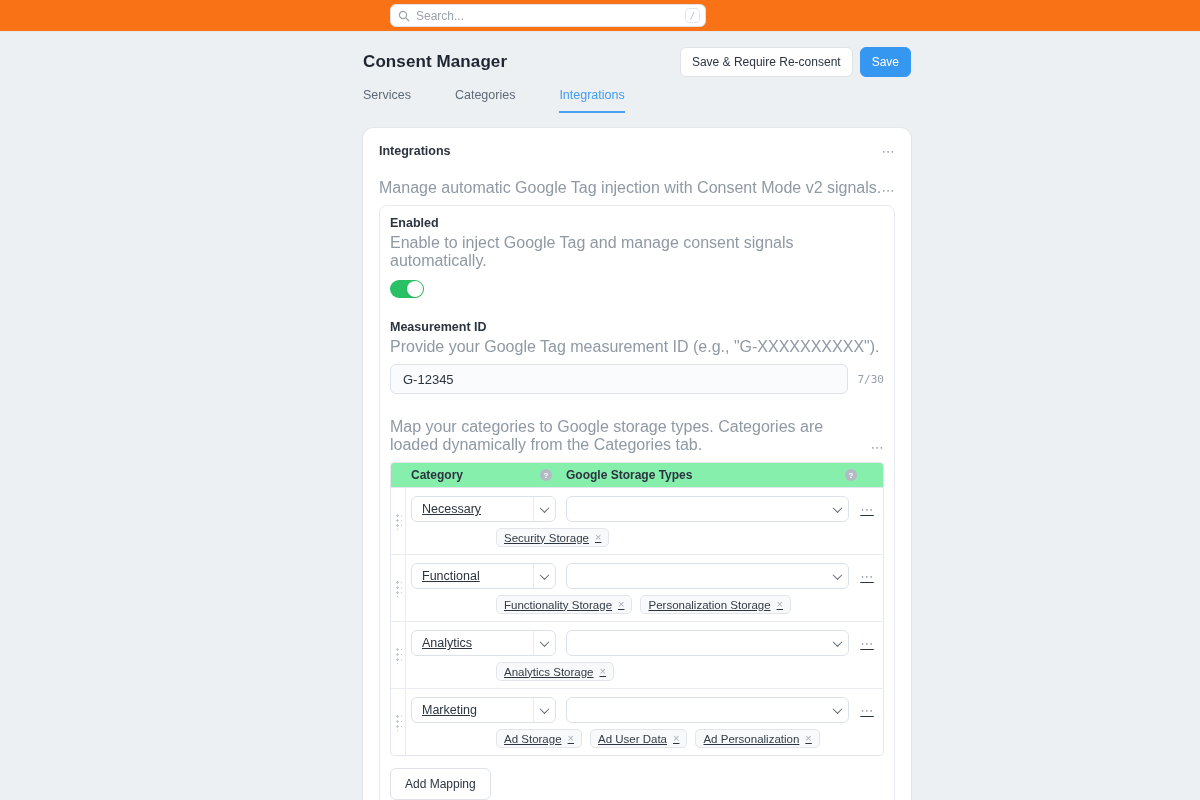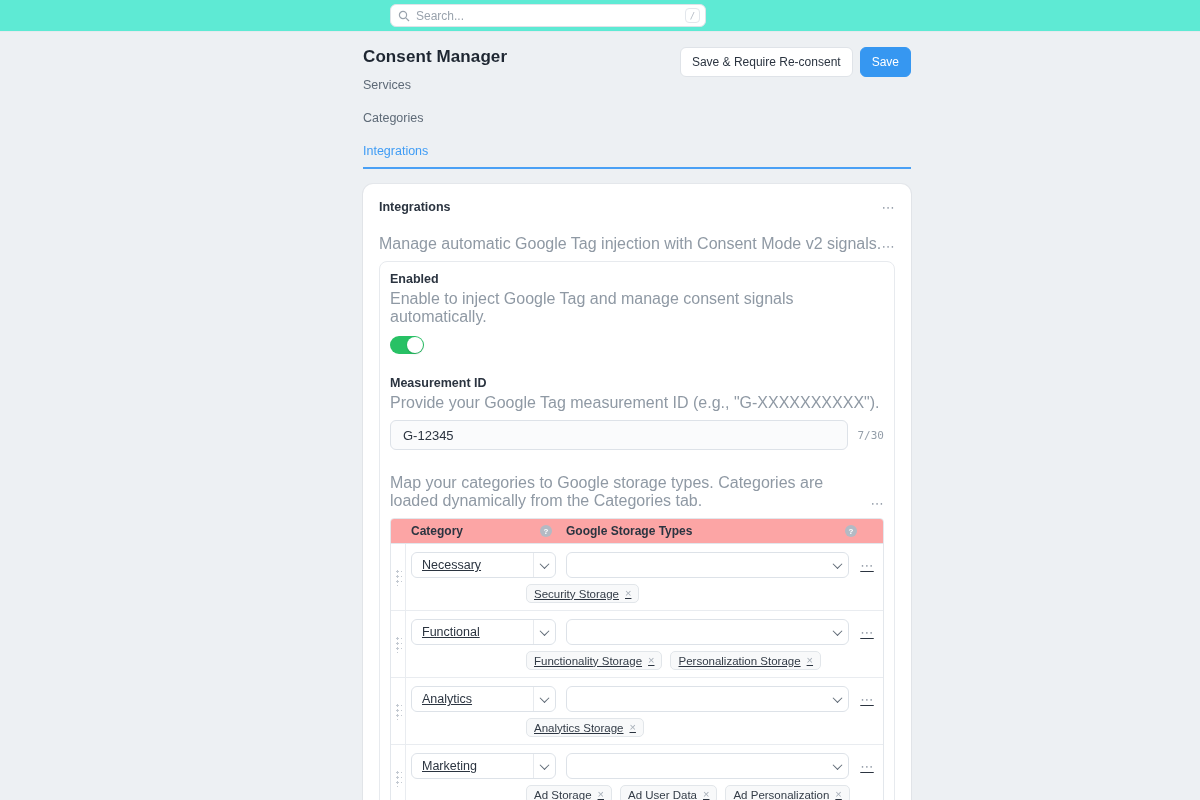--- a/index.html
+++ b/index.html
@@ -5,21 +5,21 @@
   * { margin:0; padding:0; box-sizing:border-box; }
   html,body { width:1200px; height:800px; overflow:hidden; }
   body {
     background:#edf0f3;
     font-family:"Liberation Sans","DejaVu Sans",sans-serif;
     color:#2b3440;
     font-size:12.5px;
   }
   
   .topbar {
-    position:relative; height:32px; background:#5eead4;
+    position:relative; height:32px; background:#f97316;
     border-bottom:1px solid #e7eaee;
   }
   .searchbox {
     position:absolute; left:390px; top:4px; width:316px; height:23px;
     border:1px solid #dfe3e8; border-radius:6px; background:#fff;
     display:flex; align-items:center; padding:0 5px 0 7px; gap:6px;
   }
   .search-ic { width:12px; height:12px; flex:none; }
   .search-ic svg { display:block; }
   .searchbox input {
@@ -27,31 +27,31 @@
     color:#4a5563; background:transparent;
   }
   .searchbox input::placeholder { color:#9aa3ad; }
   .kbd {
     flex:none; width:15px; height:15px; border:1px solid #e3e7ec; border-radius:4px;
     display:flex; align-items:center; justify-content:center;
     font:9px "DejaVu Sans Mono",monospace; color:#b4bbc4;
   }
   
   .col { width:548px; margin-left:363px; }
-  .hdr-row { display:flex; align-items:flex-start; justify-content:space-between; margin-top:15px; }
+  .hdr-row { display:flex; align-items:center; justify-content:space-between; margin-top:15px; }
   .page-title { font-size:17px; font-weight:700; color:#1e2631; letter-spacing:.1px; }
   .hdr-actions { display:flex; gap:7px; }
   .btn {
     font-size:12px; border-radius:6px; padding:7px 11px; cursor:pointer;
     border:1px solid #dfe3e8; background:#fff; color:#2b3440; white-space:nowrap;
     font-family:inherit;
   }
   .btn.primary { background:#3697f1; border-color:#3697f1; color:#fff; }
   
-  .tabs { display:flex; gap:8px; margin-top:1px;flex-direction:column; }
+  .tabs { display:flex; gap:44px; margin-top:11px; }
   .tab { font-size:12.5px; color:#5e6a77; padding-bottom:9px; border-bottom:2px solid transparent; cursor:pointer; }
   .tab.active { color:#3f9cf5; border-bottom-color:#4aa0f5; }
   
   .card {
     margin-top:15px; width:548px; background:#fff; border-radius:10px;
     box-shadow:0 0 0 1px rgba(25,35,55,.04), 0 1px 2px rgba(25,35,55,.05);
     padding:16px; margin-bottom:40px;
   }
   .card-head { display:flex; align-items:center; justify-content:space-between; }
   .card-title { font-size:12.5px; font-weight:700; color:#2b3440; }
@@ -79,21 +79,21 @@
   .input-row { margin-top:8px; display:flex; align-items:center; gap:10px; }
   .txt-input {
     flex:1; height:30px; border:1px solid #dde2e8; border-radius:6px;
     background:#fafbfc; padding:0 12px; font:13px "Liberation Sans",sans-serif; color:#2b3440;
     outline:none;
   }
   .counter { flex:none; font:11px "DejaVu Sans Mono",monospace; color:#949ea9; }
   
   .mtable { margin-top:8px; border:1px solid #e3e7ec; border-radius:4px; overflow:hidden; }
   .thead {
-    display:flex; align-items:center; background:#fca5a5; height:25px;
+    display:flex; align-items:center; background:#86efac; height:25px;
     border-bottom:1px solid #e3e7ec; font-size:12px; font-weight:700; color:#2b3440;
   }
   .th-spacer { width:20px; flex:none; }
   .th-cat { width:145px; flex:none; display:flex; align-items:center; justify-content:space-between; padding-right:4px; }
   .th-storage { flex:1; display:flex; align-items:center; justify-content:space-between; margin-left:10px; padding-right:26px; }
   .help {
     width:12px; height:12px; border-radius:50%; background:#b3bac4; color:#fff;
     font-size:8px; font-weight:700; display:inline-flex; align-items:center; justify-content:center;
     cursor:pointer; flex:none;
   }
@@ -114,21 +114,21 @@
     height:26px; border:1px solid #dde2e8; border-radius:6px; background:#fff;
     display:flex; align-items:center; cursor:pointer;
   }
   .sel.cat { width:145px; flex:none; }
   .sel.storage { flex:1; }
   .sel-text { flex:1; padding:0 10px; font-size:12.5px; color:#2b3440; }
   .sel-chev { width:22px; height:100%; display:flex; align-items:center; justify-content:center; flex:none; }
   .sel.cat .sel-chev { border-left:1px solid #e7eaee; }
   .chev { width:7px; height:7px; border-right:1.4px solid #5f6a76; border-bottom:1.4px solid #5f6a76; transform:rotate(45deg) translate(-1px,-1px); }
   .row-dots { flex:none; width:16px; text-align:center; }
-  .chips { margin-top:6px; margin-left:115px; display:flex; gap:8px; flex-wrap:wrap; }
+  .chips { margin-top:6px; margin-left:85px; display:flex; gap:8px; flex-wrap:wrap; }
   .chip {
     display:inline-flex; align-items:center; gap:6px; height:19px;
     background:#f8f9fa; border:1px solid #e2e6ea; border-radius:5px;
     padding:0 7px; font-size:11.5px; color:#333c47;
   }
   .chip-x { color:#a6aeb8; font-size:11px; cursor:pointer; line-height:1; }
   .add-btn { margin-top:12px; padding:8px 14px; }
 </style>
 </head>
 <body>

